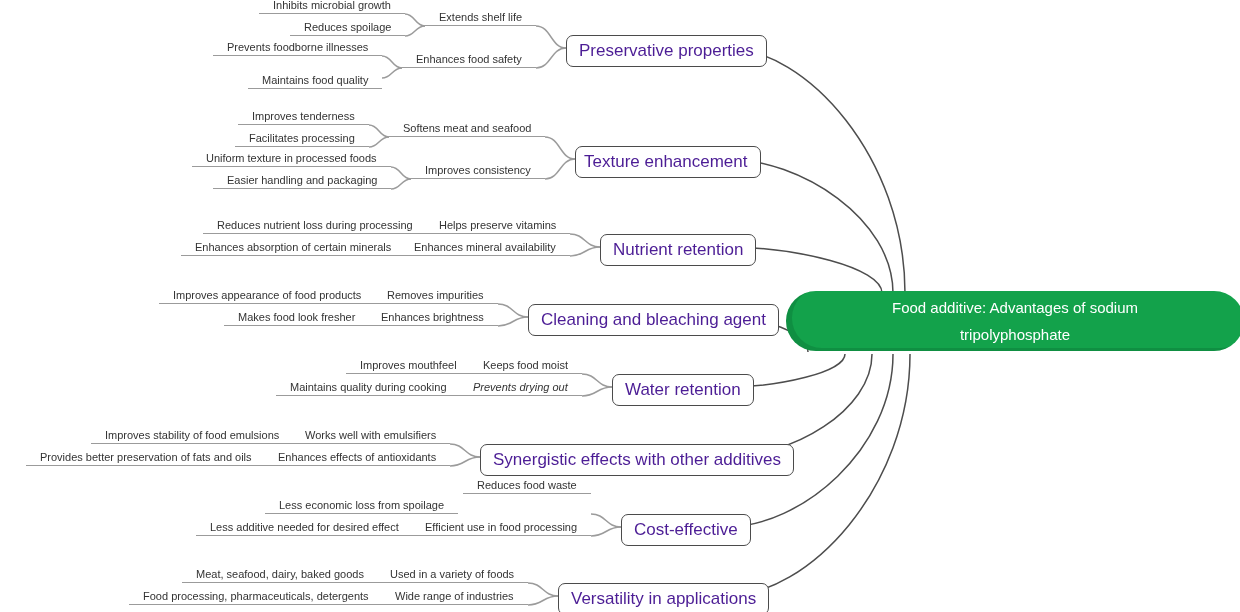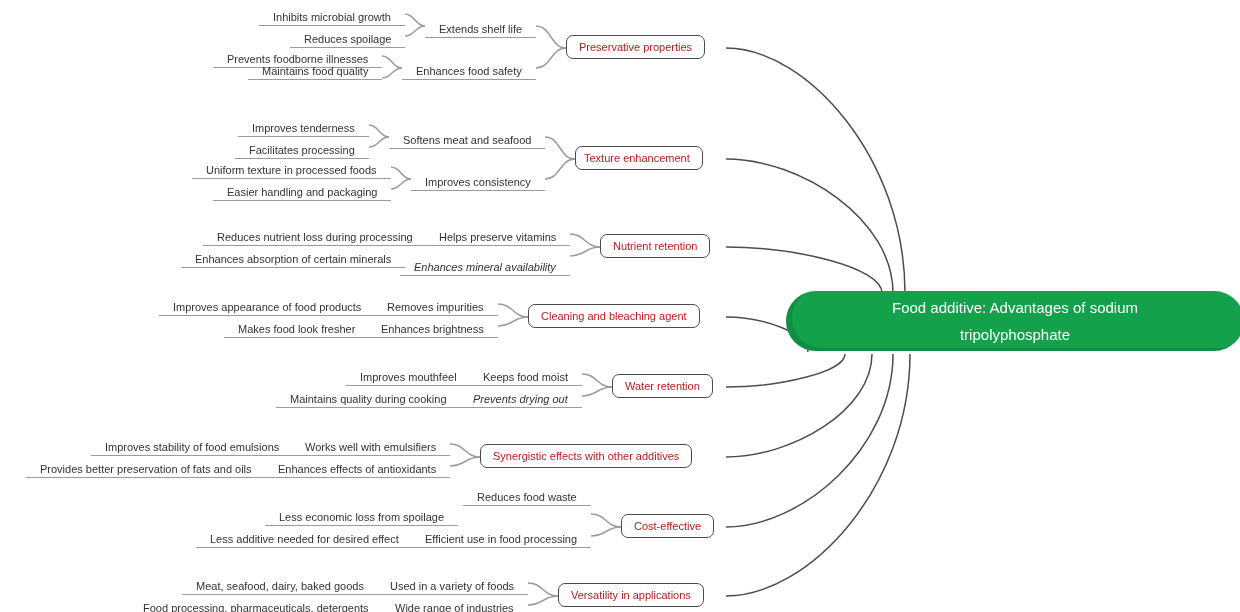--- a/index.html
+++ b/index.html
@@ -4,26 +4,26 @@
 <style>
   html,body{margin:0;padding:0;background:#fff;}
   #stage{
     position:relative;width:1240px;height:612px;background:#ffffff;
     font-family:"Liberation Sans","DejaVu Sans",sans-serif;overflow:hidden;
   }
   #connectors{position:absolute;left:0;top:0;z-index:1;}
   .topic-box{
     position:absolute;z-index:2;box-sizing:border-box;
     background:#ffffff;border:1.5px solid #4b4b4b;border-radius:7px;
-    font-size:11px;color:#b91c1c;padding:5px 12px;white-space:nowrap;
+    font-size:17px;color:#4c1d95;padding:5px 12px;white-space:nowrap;
   }
   .lbl{
     position:absolute;z-index:2;box-sizing:content-box;
     font-size:11px;color:#333333;text-align:center;
-    padding:12px 14px 2px 14px;border-bottom:1.5px solid #9b9b9b;white-space:nowrap;
+    padding:0 14px 2px 14px;border-bottom:1.5px solid #9b9b9b;white-space:nowrap;
   }
   .central{
     position:absolute;left:786px;top:291px;width:458px;height:60px;z-index:2;
     border-radius:32px;display:flex;align-items:center;justify-content:center;
     text-align:center;font-size:15px;line-height:27px;
     box-shadow:inset 6px -3px 0 rgba(0,60,25,0.18);
   }
   .central .txt{max-width:300px;}
 </style>
 </head>
@@ -66,32 +66,32 @@
     </svg>
   <div class="central" style="background: rgb(19, 162, 75); color: rgb(255, 255, 255);">
     <div class="txt">Food additive: Advantages of sodium tripolyphosphate</div>
   </div>
 <div class="topic-box" style="left: 566px; top: 34.5px;">Preservative properties</div>
     <div class="lbl" style="border-bottom-color: rgb(155, 155, 155); left: 425px; top: 11px;">Extends shelf life</div>
     <div class="lbl" style="border-bottom-color: rgb(155, 155, 155); left: 259px; top: -1px;">Inhibits microbial growth</div>
     <div class="lbl" style="border-bottom-color: rgb(155, 155, 155); left: 290px; top: 21px;">Reduces spoilage</div>
     <div class="lbl" style="border-bottom-color: rgb(155, 155, 155); left: 402px; top: 53px;">Enhances food safety</div>
     <div class="lbl" style="border-bottom-color: rgb(155, 155, 155); left: 213px; top: 41px;">Prevents foodborne illnesses</div>
-    <div class="lbl" style="border-bottom-color: rgb(155, 155, 155); left: 248px; top: 53px;">Maintains food quality</div>
+    <div class="lbl" style="border-bottom-color: rgb(155, 155, 155); left: 248px; top: 74px;">Maintains food quality</div>
     <div class="topic-box" style="left: 575px; top: 145.5px; padding-left: 8px;">Texture enhancement</div>
     <div class="lbl" style="border-bottom-color: rgb(155, 155, 155); left: 389px; top: 122px;">Softens meat and seafood</div>
     <div class="lbl" style="border-bottom-color: rgb(155, 155, 155); left: 238px; top: 110px;">Improves tenderness</div>
     <div class="lbl" style="border-bottom-color: rgb(155, 155, 155); left: 235px; top: 132px;">Facilitates processing</div>
     <div class="lbl" style="border-bottom-color: rgb(155, 155, 155); left: 411px; top: 164px;">Improves consistency</div>
     <div class="lbl" style="border-bottom-color: rgb(155, 155, 155); left: 192px; top: 152px;">Uniform texture in processed foods</div>
     <div class="lbl" style="border-bottom-color: rgb(155, 155, 155); left: 213px; top: 174px;">Easier handling and packaging</div>
     <div class="topic-box" style="left: 600px; top: 233.5px;">Nutrient retention</div>
     <div class="lbl" style="border-bottom-color: rgb(155, 155, 155); left: 425px; top: 219px;">Helps preserve vitamins</div>
     <div class="lbl" style="border-bottom-color: rgb(155, 155, 155); left: 203px; top: 219px;">Reduces nutrient loss during processing</div>
-    <div class="lbl" style="border-bottom-color: rgb(155, 155, 155); left: 400px; top: 249px; font-style: italic;">Enhances mineral availability</div>
+    <div class="lbl" style="border-bottom-color: rgb(155, 155, 155); left: 400px; top: 241px;">Enhances mineral availability</div>
     <div class="lbl" style="border-bottom-color: rgb(155, 155, 155); left: 181px; top: 241px;">Enhances absorption of certain minerals</div>
     <div class="topic-box" style="left: 528px; top: 303.5px;">Cleaning and bleaching agent</div>
     <div class="lbl" style="border-bottom-color: rgb(155, 155, 155); left: 373px; top: 289px;">Removes impurities</div>
     <div class="lbl" style="border-bottom-color: rgb(155, 155, 155); left: 159px; top: 289px;">Improves appearance of food products</div>
     <div class="lbl" style="border-bottom-color: rgb(155, 155, 155); left: 367px; top: 311px;">Enhances brightness</div>
     <div class="lbl" style="border-bottom-color: rgb(155, 155, 155); left: 224px; top: 311px;">Makes food look fresher</div>
     <div class="topic-box" style="left: 612px; top: 373.5px;">Water retention</div>
     <div class="lbl" style="border-bottom-color: rgb(155, 155, 155); left: 469px; top: 359px;">Keeps food moist</div>
     <div class="lbl" style="border-bottom-color: rgb(155, 155, 155); left: 346px; top: 359px;">Improves mouthfeel</div>
     <div class="lbl" style="border-bottom-color: rgb(155, 155, 155); left: 459px; top: 381px; font-style: italic;">Prevents drying out</div>

